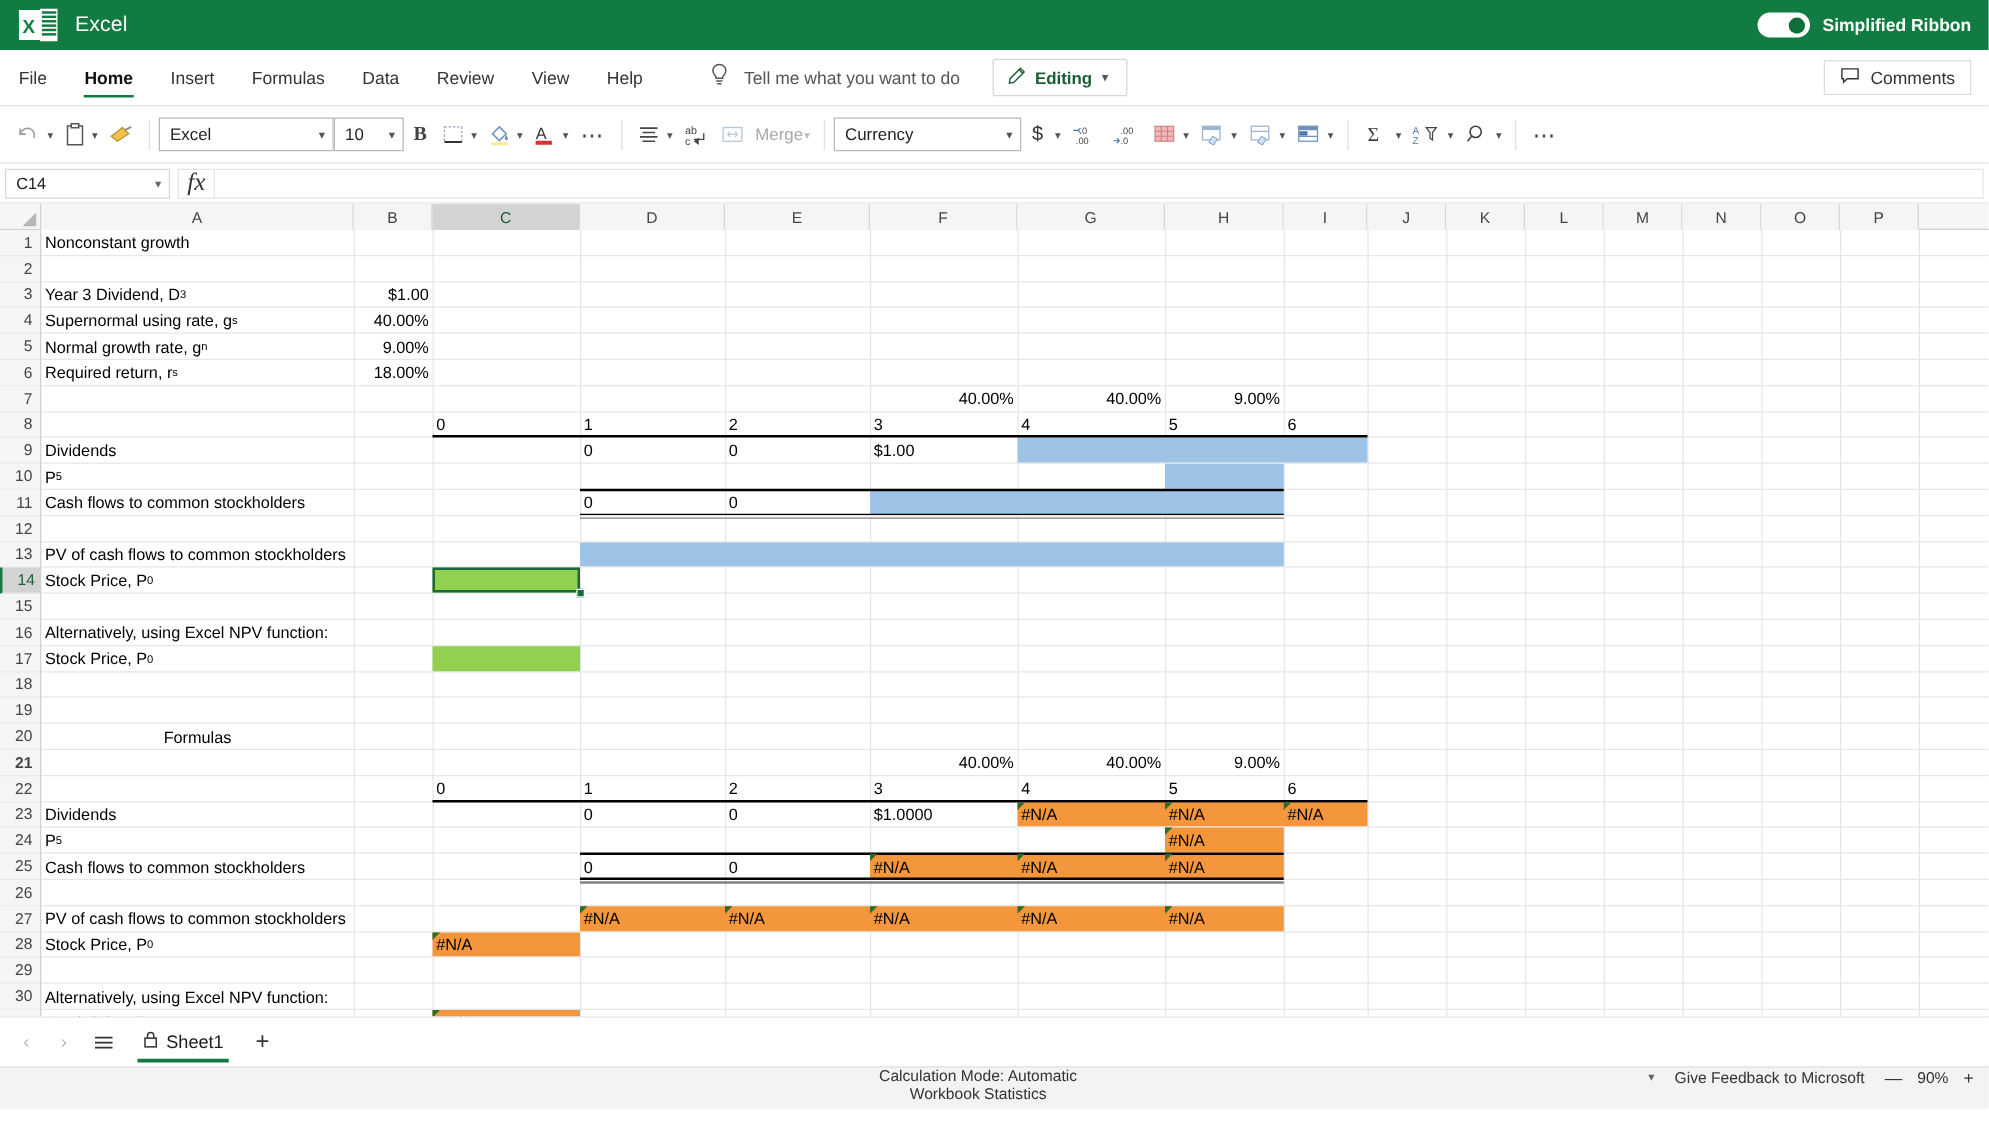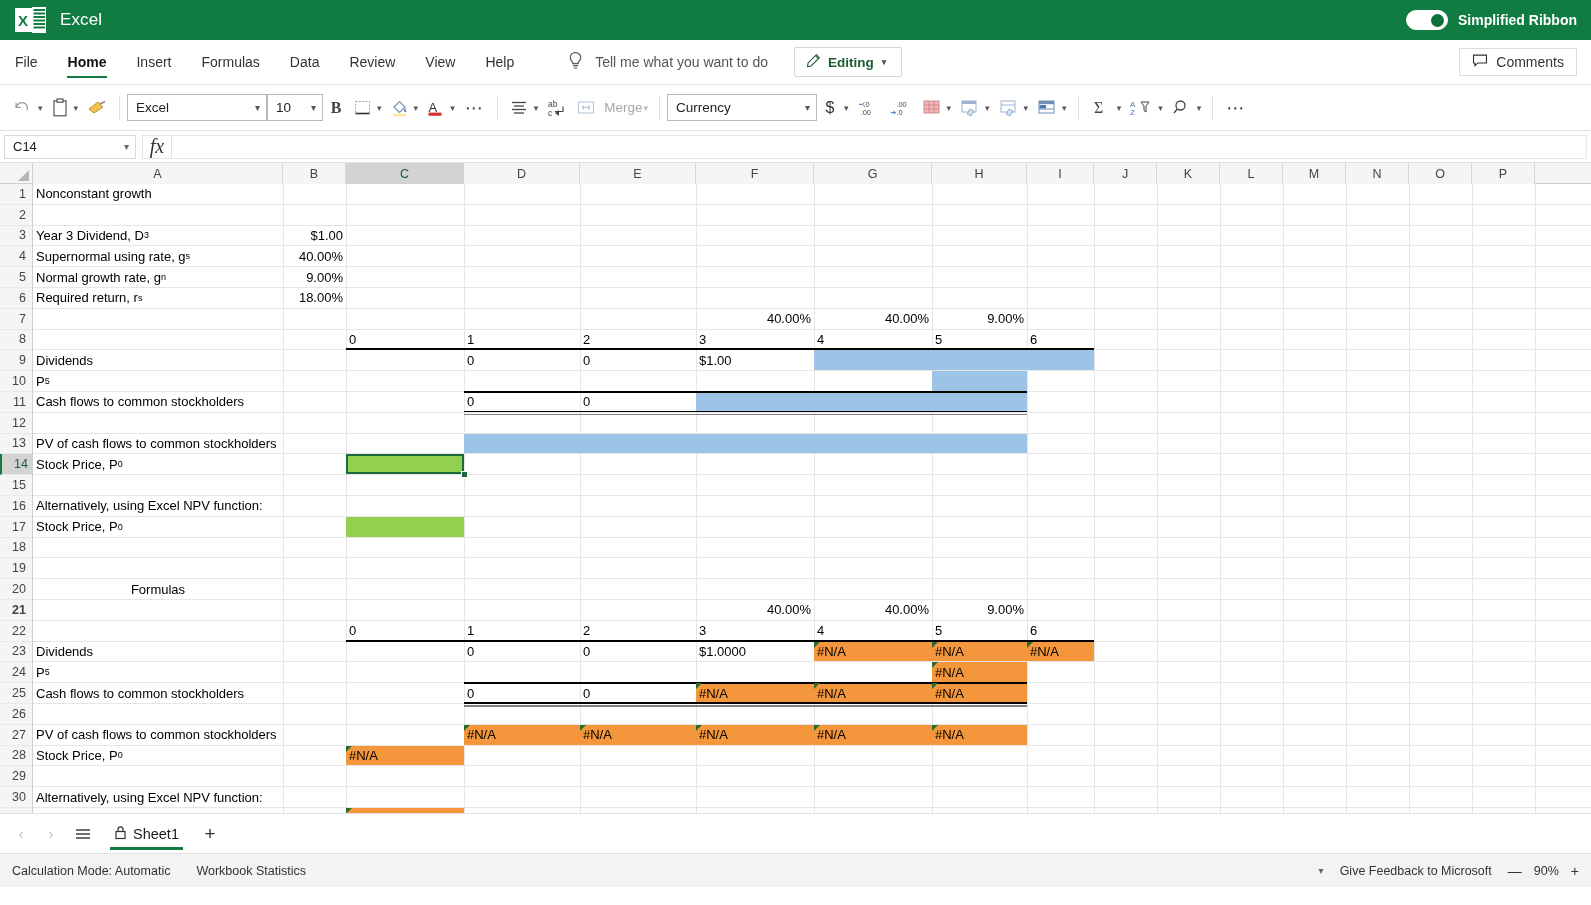--- a/index.html
+++ b/index.html
@@ -197,21 +197,21 @@
   .sheet-tab.active::after {
     content: ""; position: absolute; left: 8px; right: 8px; bottom: 3px;
     height: 3px; background: #107C41;
   }
   .add-sheet { width: 30px; height: 26px; display: flex; align-items: center; justify-content: center; font-size: 19px; color: #333; }
 
   
   .statusbar {
     height: 34px; background: #f3f3f3; border-top: 1px solid #e2e2e2;
     display: flex; align-items: center; padding: 0 12px;
-    font-size: 12.5px; color: #333; position: relative;
+    font-size: 12.5px; color: #333; position: relative; flex-direction: column;
   }
   .sb-item { margin-right: 26px; }
   .sb-right { position: absolute; right: 12px; display: flex; align-items: center; gap: 16px; }
   .zoom-ctrl { display: flex; align-items: center; gap: 12px; font-size: 12.5px; }
   .zoom-btn { font-size: 14px; color: #333; }
   .sb-caret { font-size: 10px; color: #666; }
 </style>
 </head>
 <body>
 

